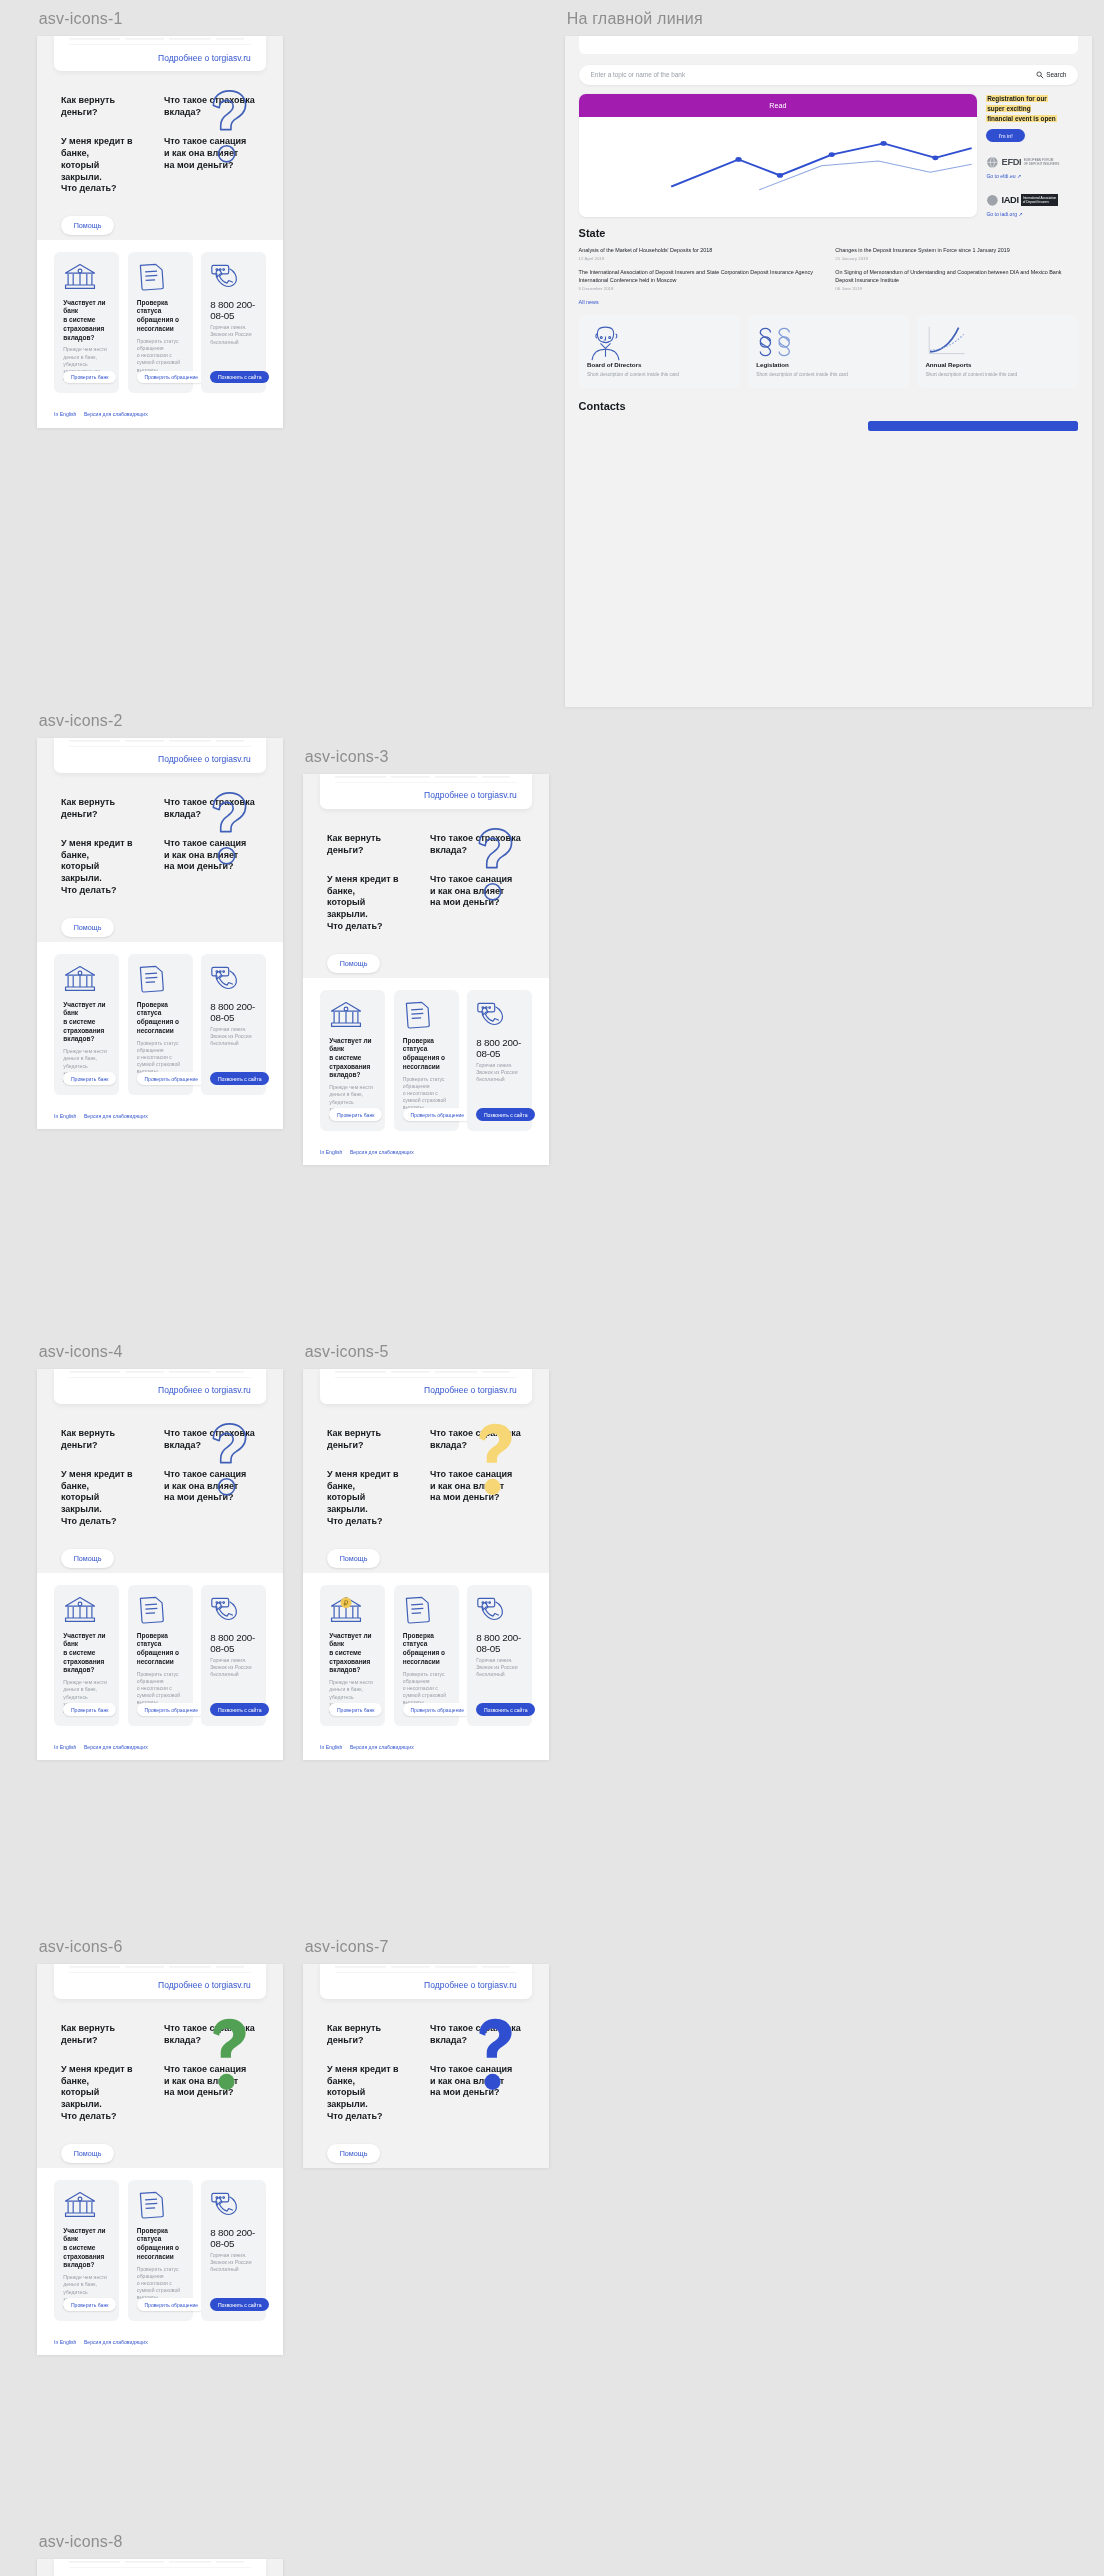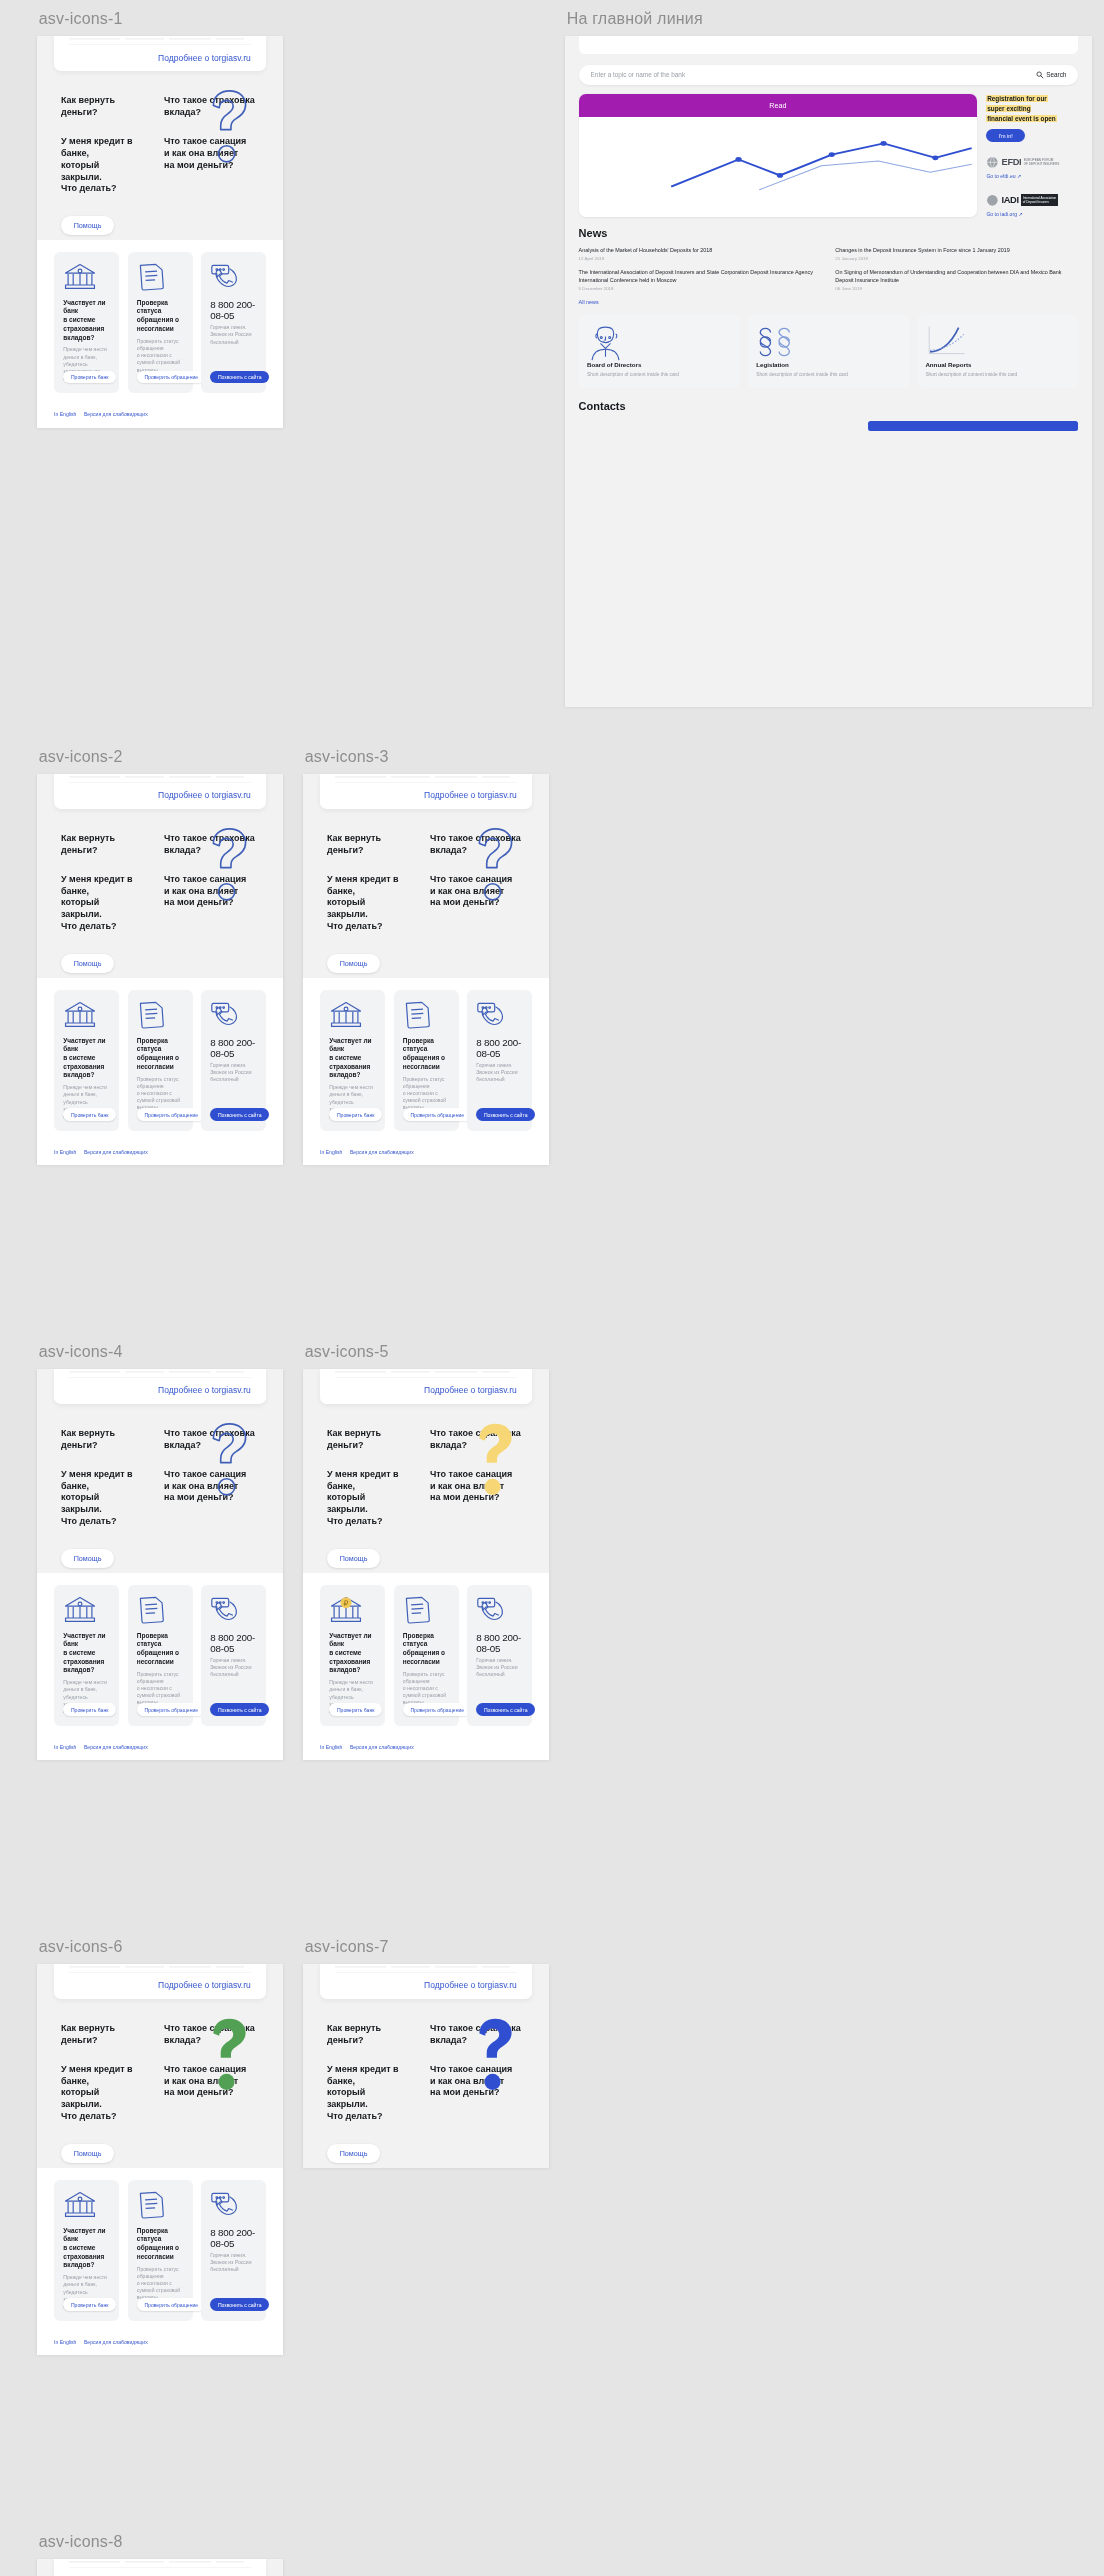--- a/index.html
+++ b/index.html
@@ -233,21 +233,21 @@
         <div class="card-btn solid">Позвонить с сайта</div>
       </div>
     </div>
 
     <div class="site-foot">
       <span>In English</span>
       <span>Версия для слабовидящих</span>
     </div>
   </div>
 </div>
-    <div class="board" style="left: 37px; top: 748px; width: 228px;">
+    <div class="board" style="left: 37px; top: 712px; width: 228px;">
       <div class="board-title">asv-icons-2</div>
   <div class="frame" style="width: 246px;">
     <div class="white-strip">
       <div class="strip-ghost"></div>
       <div class="strip-link">Подробнее о torgiasv.ru</div>
     </div>
 
     <div class="qa-block">
       <div class="qa-grid">
         <div class="qa-col">
@@ -792,21 +792,21 @@
                 <svg width="12.7" height="12.7" viewBox="0 0 24 24">
                   <circle cx="12" cy="12" r="10" fill="#9ea3aa"></circle>
                 </svg>
                 <span style="font-size:9.3px;font-weight:700;color:#20242a;letter-spacing:-0.4px">IADI</span>
                 <span style="font-size:3.1px;color:#fff;background:#20242a;padding:1.7px 1.7px;line-height:1.3">International Association<br>of Deposit Insurers</span>
               </div>
               <span class="logo-link">Go to iadi.org ↗</span>
             </div></div>
         </div>
         <div class="en-news">
-          <h3>News</h3>
+          <h3>State</h3>
           <div class="news-grid">
             <div class="news-col">
               <div class="news-item">
                 <div class="t">Analysis of the Market of Households' Deposits for 2018</div>
                 <div class="d">12 April 2019</div>
               </div>
               <div class="news-item">
                 <div class="t">The International Association of Deposit Insurers and State Corporation Deposit Insurance Agency International Conference held in Moscow</div>
                 <div class="d">5 December 2018</div>
               </div>

